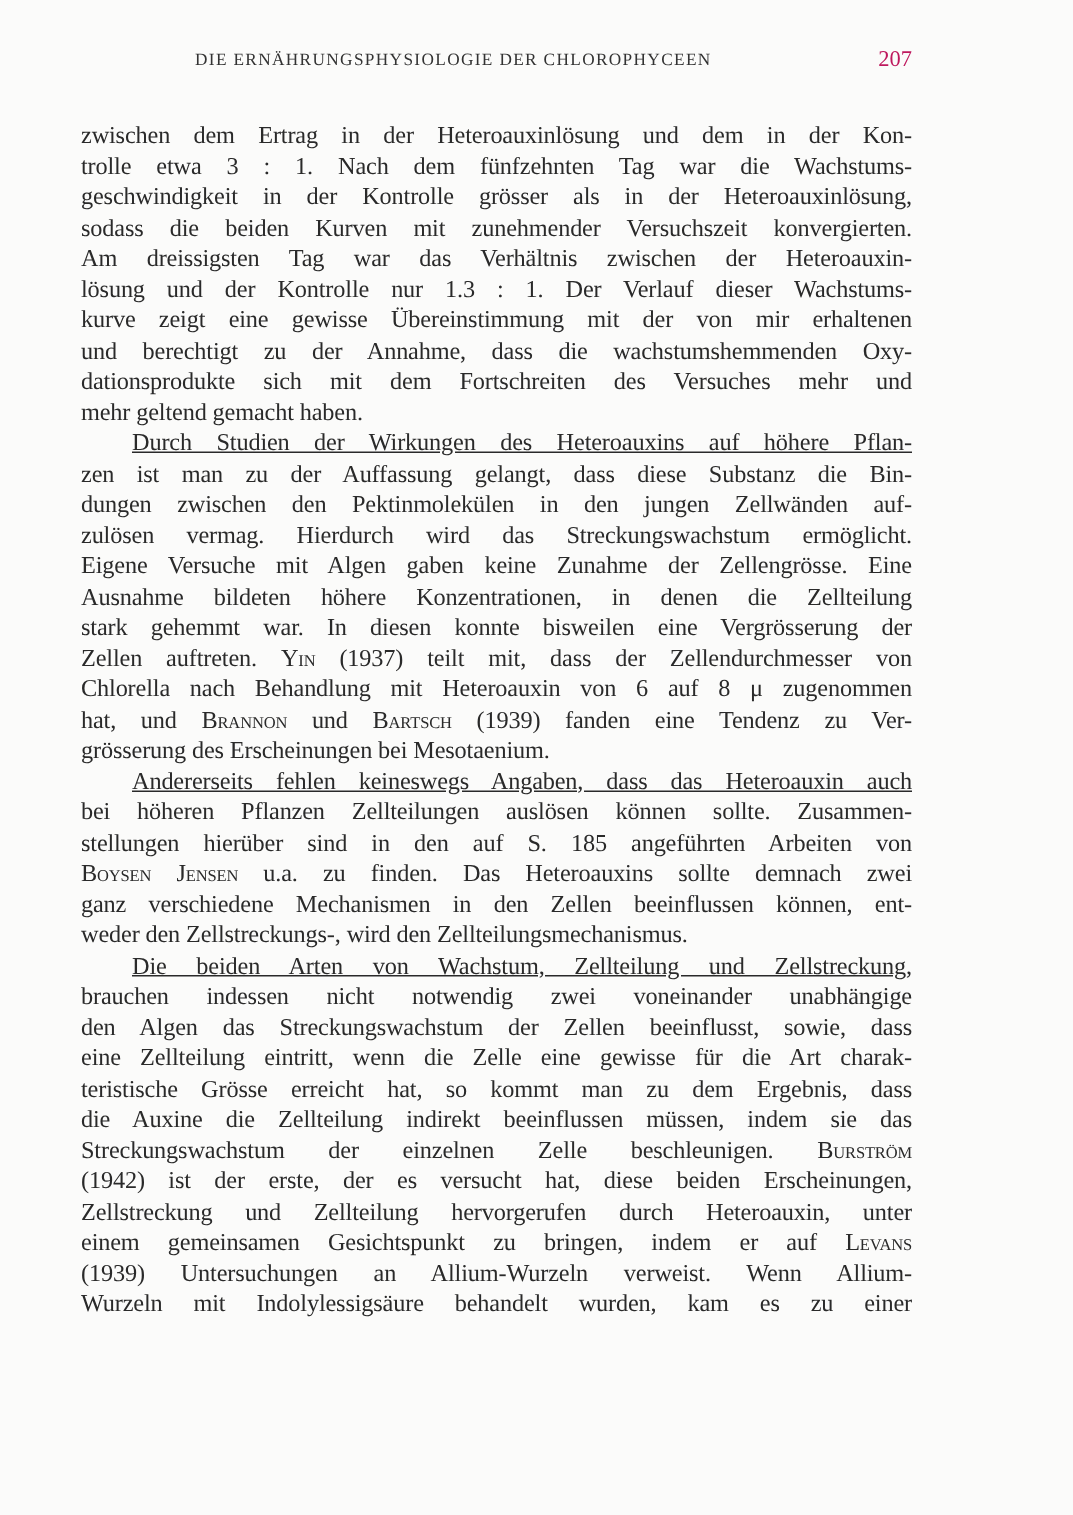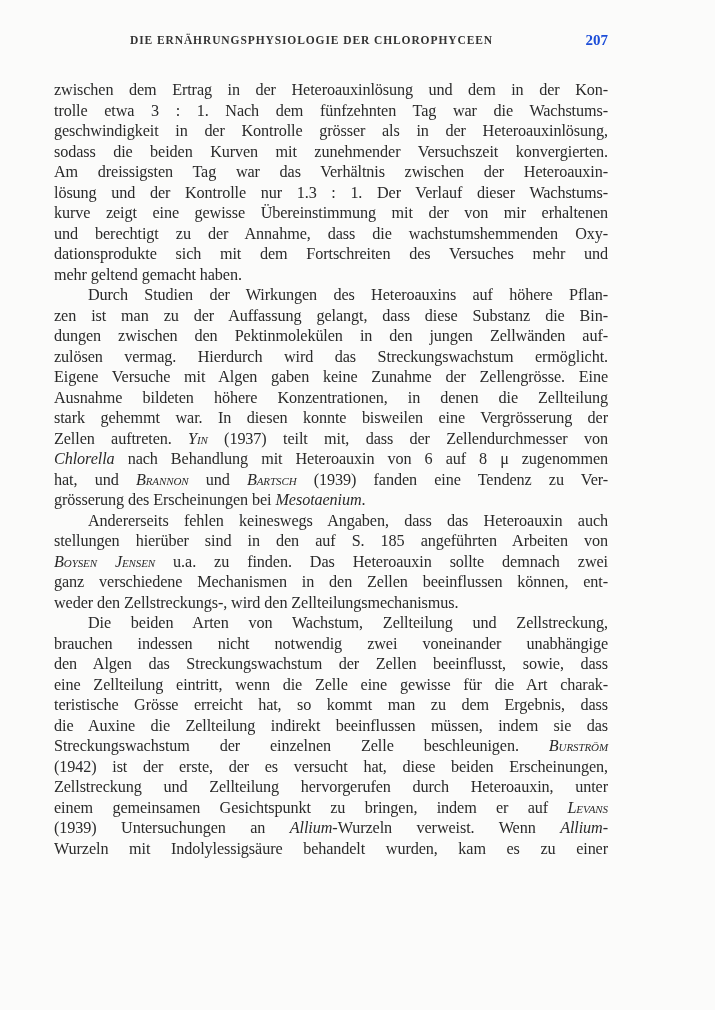--- a/index.html
+++ b/index.html
@@ -4,46 +4,46 @@
 <style>
   html, body { margin: 0; padding: 0; }
   body {
     width: 715px; height: 1010px;
     background: #fbfbfa;
     position: relative; overflow: hidden;
     font-family: "Liberation Serif", "DejaVu Serif", serif;
     color: #2a2a2a;
   }
   .page-header {
-    position: absolute; top: 32px; left: 54px; width: 554px; height: 20px; font-weight: bold;
+    position: absolute; top: 32px; left: 54px; width: 554px; height: 20px;
   }
   .running-title {
     position: absolute; left: 76px; top: 2px;
     font-size: 11.5px; letter-spacing: 0.9px; color: #333;
     white-space: nowrap;
   }
   .page-number {
     position: absolute; right: 0; top: 0;
-    font-size: 15px; color: #1d4ed8;
+    font-size: 15px; color: #be185d;
   }
   .body-text {
     position: absolute; top: 80px; left: 54px; width: 554px;
   }
   .line {
     height: 20.5px; line-height: 20.5px;
     font-size: 16.2px;
     text-align: justify; text-align-last: justify;
     white-space: nowrap;
     overflow: visible;
     letter-spacing: -0.1px;
   }
   .line.last { text-align-last: left; }
-  .line.indent { padding-left: 34px; }
-  .sc { font-variant: small-caps; font-style: italic; }
-  .it { font-style: italic; }
+  .line.indent { padding-left: 34px; text-decoration: underline; }
+  .sc { font-variant: small-caps; }
+  .it { }
 </style>
 </head>
 <body>
 
 <div class="page-header">
   <span class="running-title">DIE ERNÄHRUNGSPHYSIOLOGIE DER CHLOROPHYCEEN</span>
   <span class="page-number">207</span>
 </div>
 
 <div class="body-text">
@@ -70,22 +70,23 @@
     <div class="line">Ausnahme bildeten höhere Konzentrationen, in denen die Zellteilung</div>
     <div class="line">stark gehemmt war. In diesen konnte bisweilen eine Vergrösserung der</div>
     <div class="line"><span>Zellen auftreten. </span><span class="sc">Yin</span><span> (1937) teilt mit, dass der Zellendurchmesser von</span></div>
     <div class="line"><span class="it">Chlorella</span><span> nach Behandlung mit Heteroauxin von 6 auf 8 μ zugenommen</span></div>
     <div class="line"><span>hat, und </span><span class="sc">Brannon</span><span> und </span><span class="sc">Bartsch</span><span> (1939) fanden eine Tendenz zu Ver-</span></div>
     <div class="line last"><span>grösserung des Erscheinungen bei </span><span class="it">Mesotaenium</span><span>.</span></div>
   </div>
 
   <div>
     <div class="line indent">Andererseits fehlen keineswegs Angaben, dass das Heteroauxin auch</div>
+    <div class="line">bei höheren Pflanzen Zellteilungen auslösen können sollte. Zusammen-</div>
     <div class="line">stellungen hierüber sind in den auf S. 185 angeführten Arbeiten von</div>
-    <div class="line"><span class="sc">Boysen Jensen</span><span> u.a. zu finden. Das Heteroauxin sollte demnach zwei</span></div>
+    <div class="line"><span class="sc">Boysen Jensen</span><span> u.a. zu finden. Das Heteroauxins sollte demnach zwei</span></div>
     <div class="line">ganz verschiedene Mechanismen in den Zellen beeinflussen können, ent-</div>
     <div class="line last">weder den Zellstreckungs-, wird den Zellteilungsmechanismus.</div>
   </div>
 
   <div>
     <div class="line indent">Die beiden Arten von Wachstum, Zellteilung und Zellstreckung,</div>
     <div class="line">brauchen indessen nicht notwendig zwei voneinander unabhängige</div>
     <div class="line">den Algen das Streckungswachstum der Zellen beeinflusst, sowie, dass</div>
     <div class="line">eine Zellteilung eintritt, wenn die Zelle eine gewisse für die Art charak-</div>
     <div class="line">teristische Grösse erreicht hat, so kommt man zu dem Ergebnis, dass</div>

